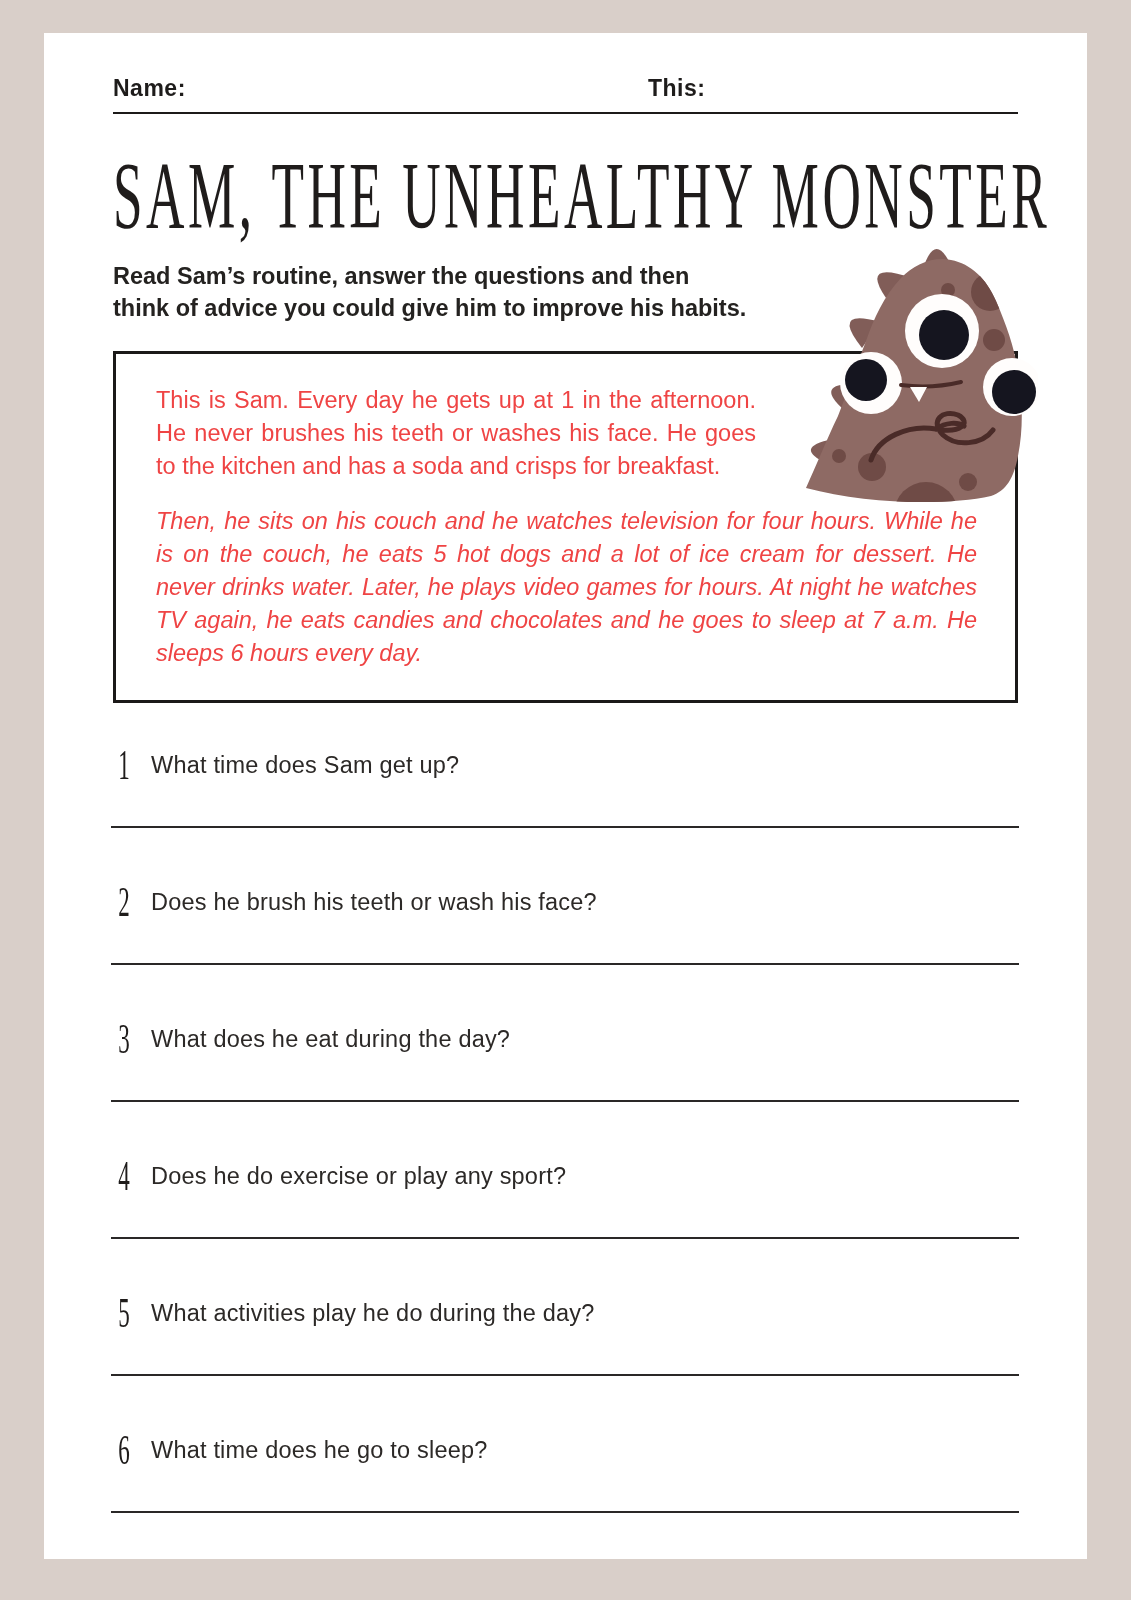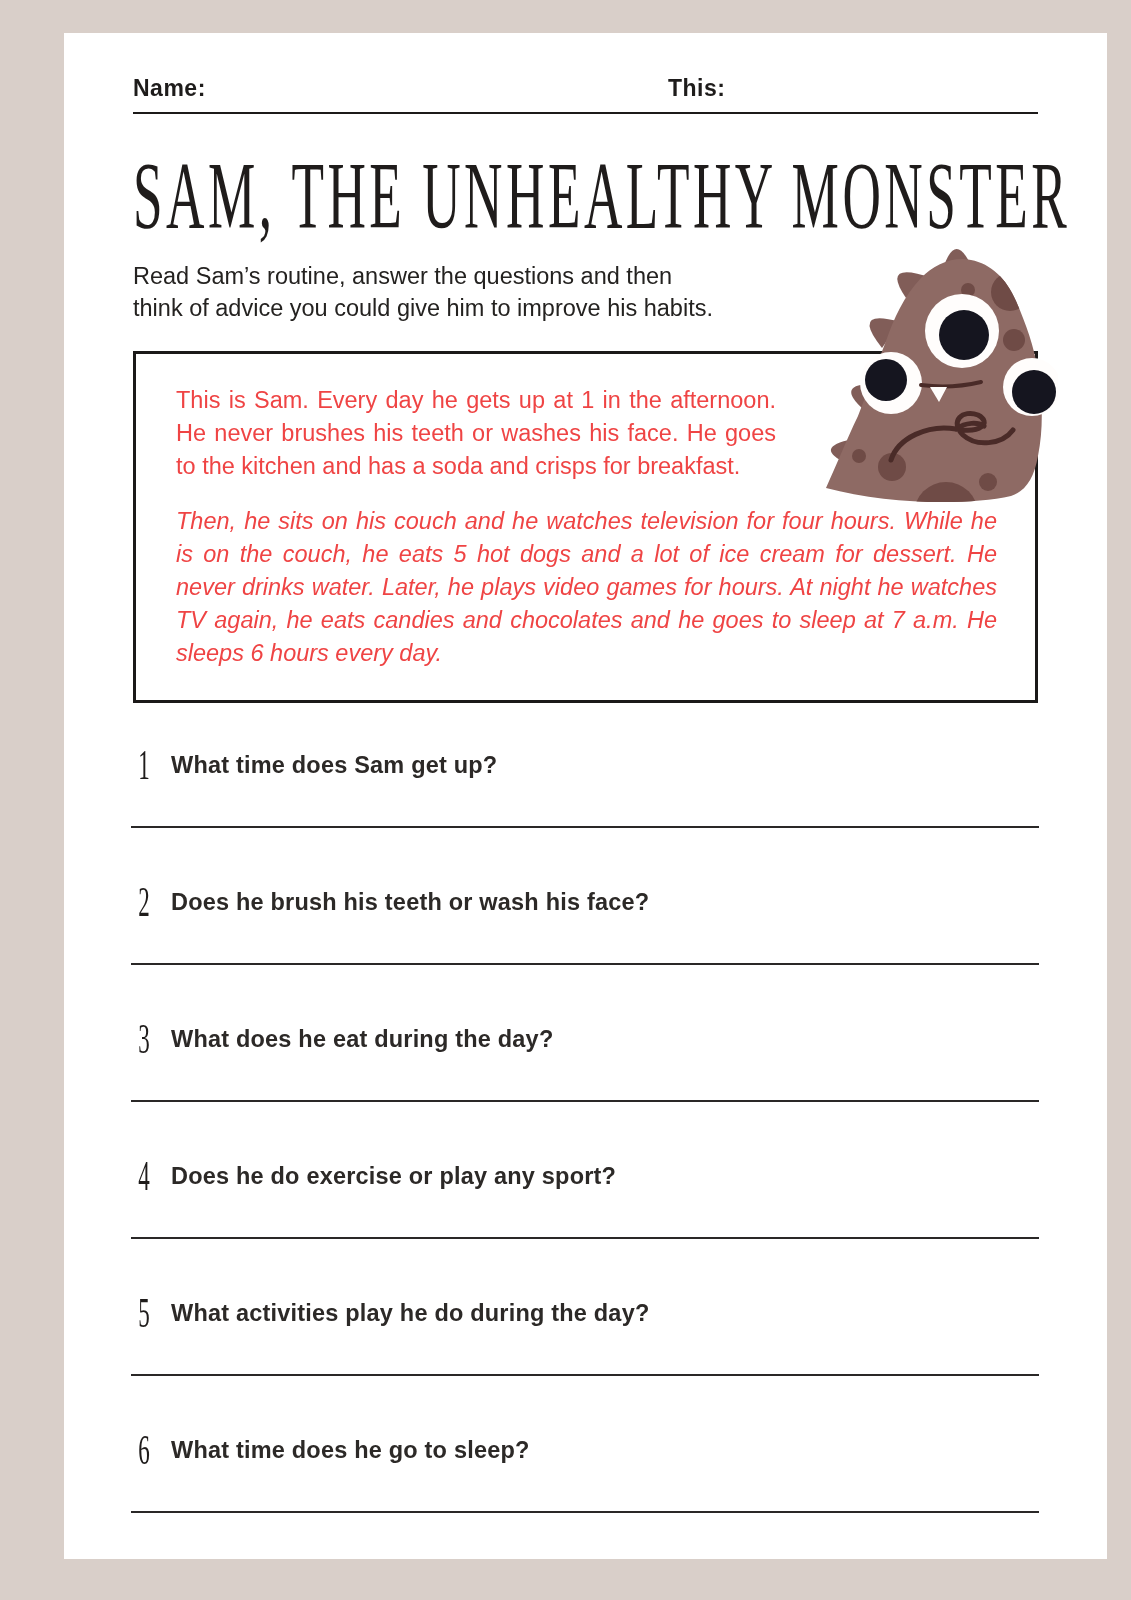--- a/index.html
+++ b/index.html
@@ -9,21 +9,20 @@
     padding: 33px 44px 41px 44px;
     font-family: "Liberation Sans", sans-serif;
   }
   .paper {
     position: relative;
     width: 1043px;
     height: 1526px;
     background: #ffffff;
     padding: 42px 69px 0 69px;
     overflow: hidden;
-    margin-left: 20px;
   }
 
   
   .name-date-row {
     display: flex;
     align-items: flex-end;
     font-weight: bold;
     font-size: 23px;
     color: #1e1c1b;
     letter-spacing: 0.5px;
@@ -44,21 +43,21 @@
     letter-spacing: 5px;
     white-space: nowrap;
     color: #1f1c1b;
     transform: scale(0.70, 1.24);
     transform-origin: left top;
   }
 
   
   .instructions {
     margin-top: 16px;
-    font-weight: normal;
+    font-weight: bold;
     font-size: 23.5px;
     line-height: 1.38;
     color: #242220;
   }
   .instructions span { display: block; }
 
   
   .passage-box {
     position: relative;
     z-index: 1;
@@ -99,21 +98,20 @@
     transform: scale(0.72, 1.32);
     transform-origin: center;
     width: 22px;
     text-align: center;
     flex: none;
   }
   .q-text {
     font-size: 23.5px;
     color: #2c2927;
     letter-spacing: 0.2px;
-    font-weight: bold;
   }
   .answer-line {
     margin-top: 42px;
     width: 908px;
     margin-left: -2px;
     border-bottom: 2px solid #2a2827;
   }
 </style>
 </head>
 <body style="background: rgb(217, 207, 201);">

